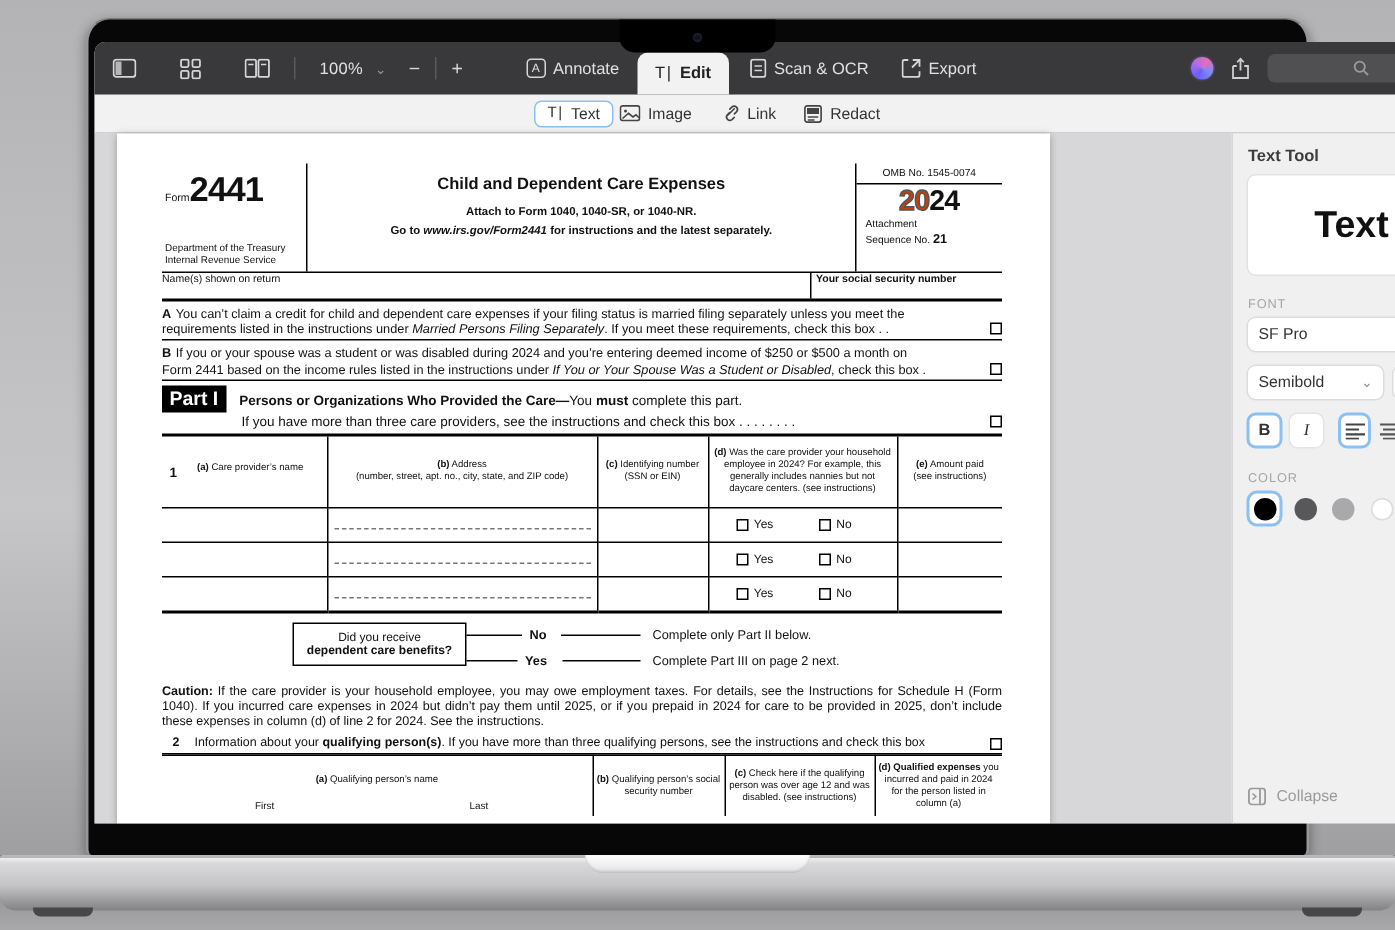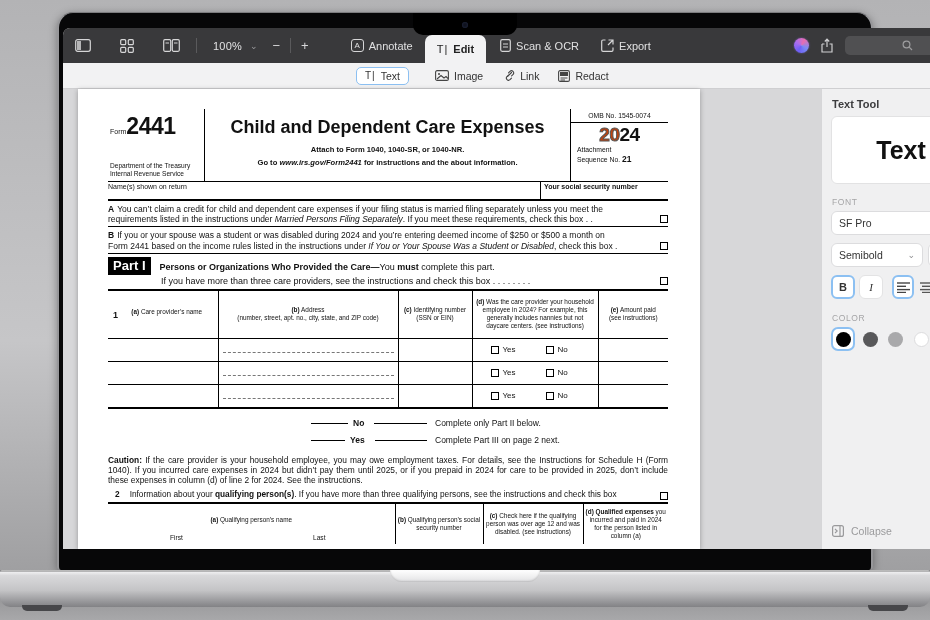--- a/index.html
+++ b/index.html
@@ -67,21 +67,21 @@
           box-shadow:0 1px 5px rgba(0,0,0,.3); }
 
   
   .form { position:absolute; left:30px; top:20px; width:560px; color:#111;
           font-size:8.5px; line-height:1.2; }
   .fh { display:flex; height:73px; border-bottom:1px solid #000; }
   .fh-l { width:97px; border-right:1.5px solid #000; position:relative; padding:4px 3px 2px 2px; }
   .fword { font-size:7px; } .fnum { font-size:23px; font-weight:bold; letter-spacing:-.5px; }
   .agency { position:absolute; bottom:3px; left:2px; font-size:6.6px; line-height:1.25; }
   .fh-c { flex:1; border-right:1.5px solid #000; text-align:center; padding-top:8px; }
-  .ftitle { font-size:18px; font-weight:bold; }
+  .ftitle { font-size:11px; font-weight:bold; }
   .fsub { font-size:7.6px; font-weight:bold; margin-top:6px; }
   .fsub2 { font-size:7.6px; font-weight:bold; margin-top:4px; }
   .fh-r { width:97px; text-align:center; font-size:6.8px; }
   .omb { padding:3px 0 2px; border-bottom:1px solid #000; }
   .year { font-size:19px; font-weight:bold; margin-top:1px; letter-spacing:-.5px; }
   .y-out { color:#c2410c; -webkit-text-stroke:1px #555; }
   .attach { text-align:left; padding-left:6px; line-height:1.2; margin-top:-1px; }
   .attach b { font-size:8.5px; }
   .namerow { display:flex; height:19px; border-bottom:2px solid #000; font-size:7px; }
   .namerow .nl { flex:1; padding-top:1px; }
@@ -239,21 +239,21 @@
               <line x1="7.2" y1="7.2" x2="10" y2="10" stroke="#9c9c9e" stroke-width="1.2"></line>
             </svg>
         </span>
       </div>
 
       <div class="ebar">
         <span class="ebtn ebtn-sel" style="margin-left:293px">
           <span class="tpref" style="font-size:10px">T|</span>
           <span>Text</span>
         </span>
-        <span class="ebtn" style="margin-left:26px">
+        <span class="ebtn" style="margin-left:4px">
           <svg width="14" height="11" viewBox="0 0 14 11">
               <rect x="0.6" y="0.6" width="12.8" height="9.8" rx="1.5" fill="none" stroke="#444" stroke-width="1.1"></rect>
               <circle cx="4" cy="4" r="1" fill="#444"></circle>
               <path d="M2 9 L6 5.5 L9 8 L11 6.5 L13 8.5" fill="none" stroke="#444" stroke-width="1.1"></path>
             </svg>
           <span>Image</span>
         </span>
         <span class="ebtn" style="margin-left:19px">
           <svg width="13" height="13" viewBox="0 0 13 13">
               <path d="M5.5 7.5 L9.5 3.5 M6.5 3.8 L8 2.3 a2.2 2.2 0 0 1 3.1 3.1 L9.6 6.9 M6.4 6.1 L4.9 7.6 a2.2 2.2 0 0 0 3.1 3.1 l1.5-1.5" fill="none" stroke="#444" stroke-width="1.1" stroke-linecap="round"></path>
@@ -281,21 +281,21 @@
                 <div class="fh-l">
                   <span class="fword">Form</span><span class="fnum">2441</span>
                   <div class="agency">
                     <div>Department of the Treasury</div>
                     <div>Internal Revenue Service</div>
                   </div>
                 </div>
                 <div class="fh-c">
                   <div class="ftitle">Child and Dependent Care Expenses</div>
                   <div class="fsub">Attach to Form 1040, 1040-SR, or 1040-NR.</div>
-                  <div class="fsub2"><span>Go to </span><i><span>www.irs.gov/Form2441</span></i><span> for instructions and the about information.</span></div>
+                  <div class="fsub2"><span>Go to </span><i><span>www.irs.gov/Form2441</span></i><span> for instructions and the latest separately.</span></div>
                 </div>
                 <div class="fh-r">
                   <div class="omb">OMB No. 1545-0074</div>
                   <div class="year"><span class="y-out">20</span><span>24</span></div>
                   <div class="attach">
                     <div>Attachment</div>
                     <div><span>Sequence No. </span><b>21</b></div>
                   </div>
                 </div>
               </div>
@@ -391,20 +391,24 @@
                             <span>No</span>
                           </span>
                         </div>
                       </td>
                   <td class="br bb"></td>
                 </tr>
               </tbody>
                 </table>
 
               <div class="benefits">
+                <div class="bbox">
+                  <span>Did you receive</span>
+                  <b>dependent care benefits?</b>
+                </div>
                 <span class="hl" style="left:203px;top:14px;width:37px"></span>
                 <span class="bw" style="left:245px;top:9px">No</span>
                 <span class="hl" style="left:266px;top:14px;width:53px"></span>
                 <span class="bt2" style="left:327px;top:9px">Complete only Part II below.</span>
                 <span class="hl" style="left:203px;top:31px;width:34px"></span>
                 <span class="bw" style="left:242px;top:26px">Yes</span>
                 <span class="hl" style="left:267px;top:31px;width:52px"></span>
                 <span class="bt2" style="left:327px;top:26px">Complete Part III on page 2 next.</span>
               </div>
 

